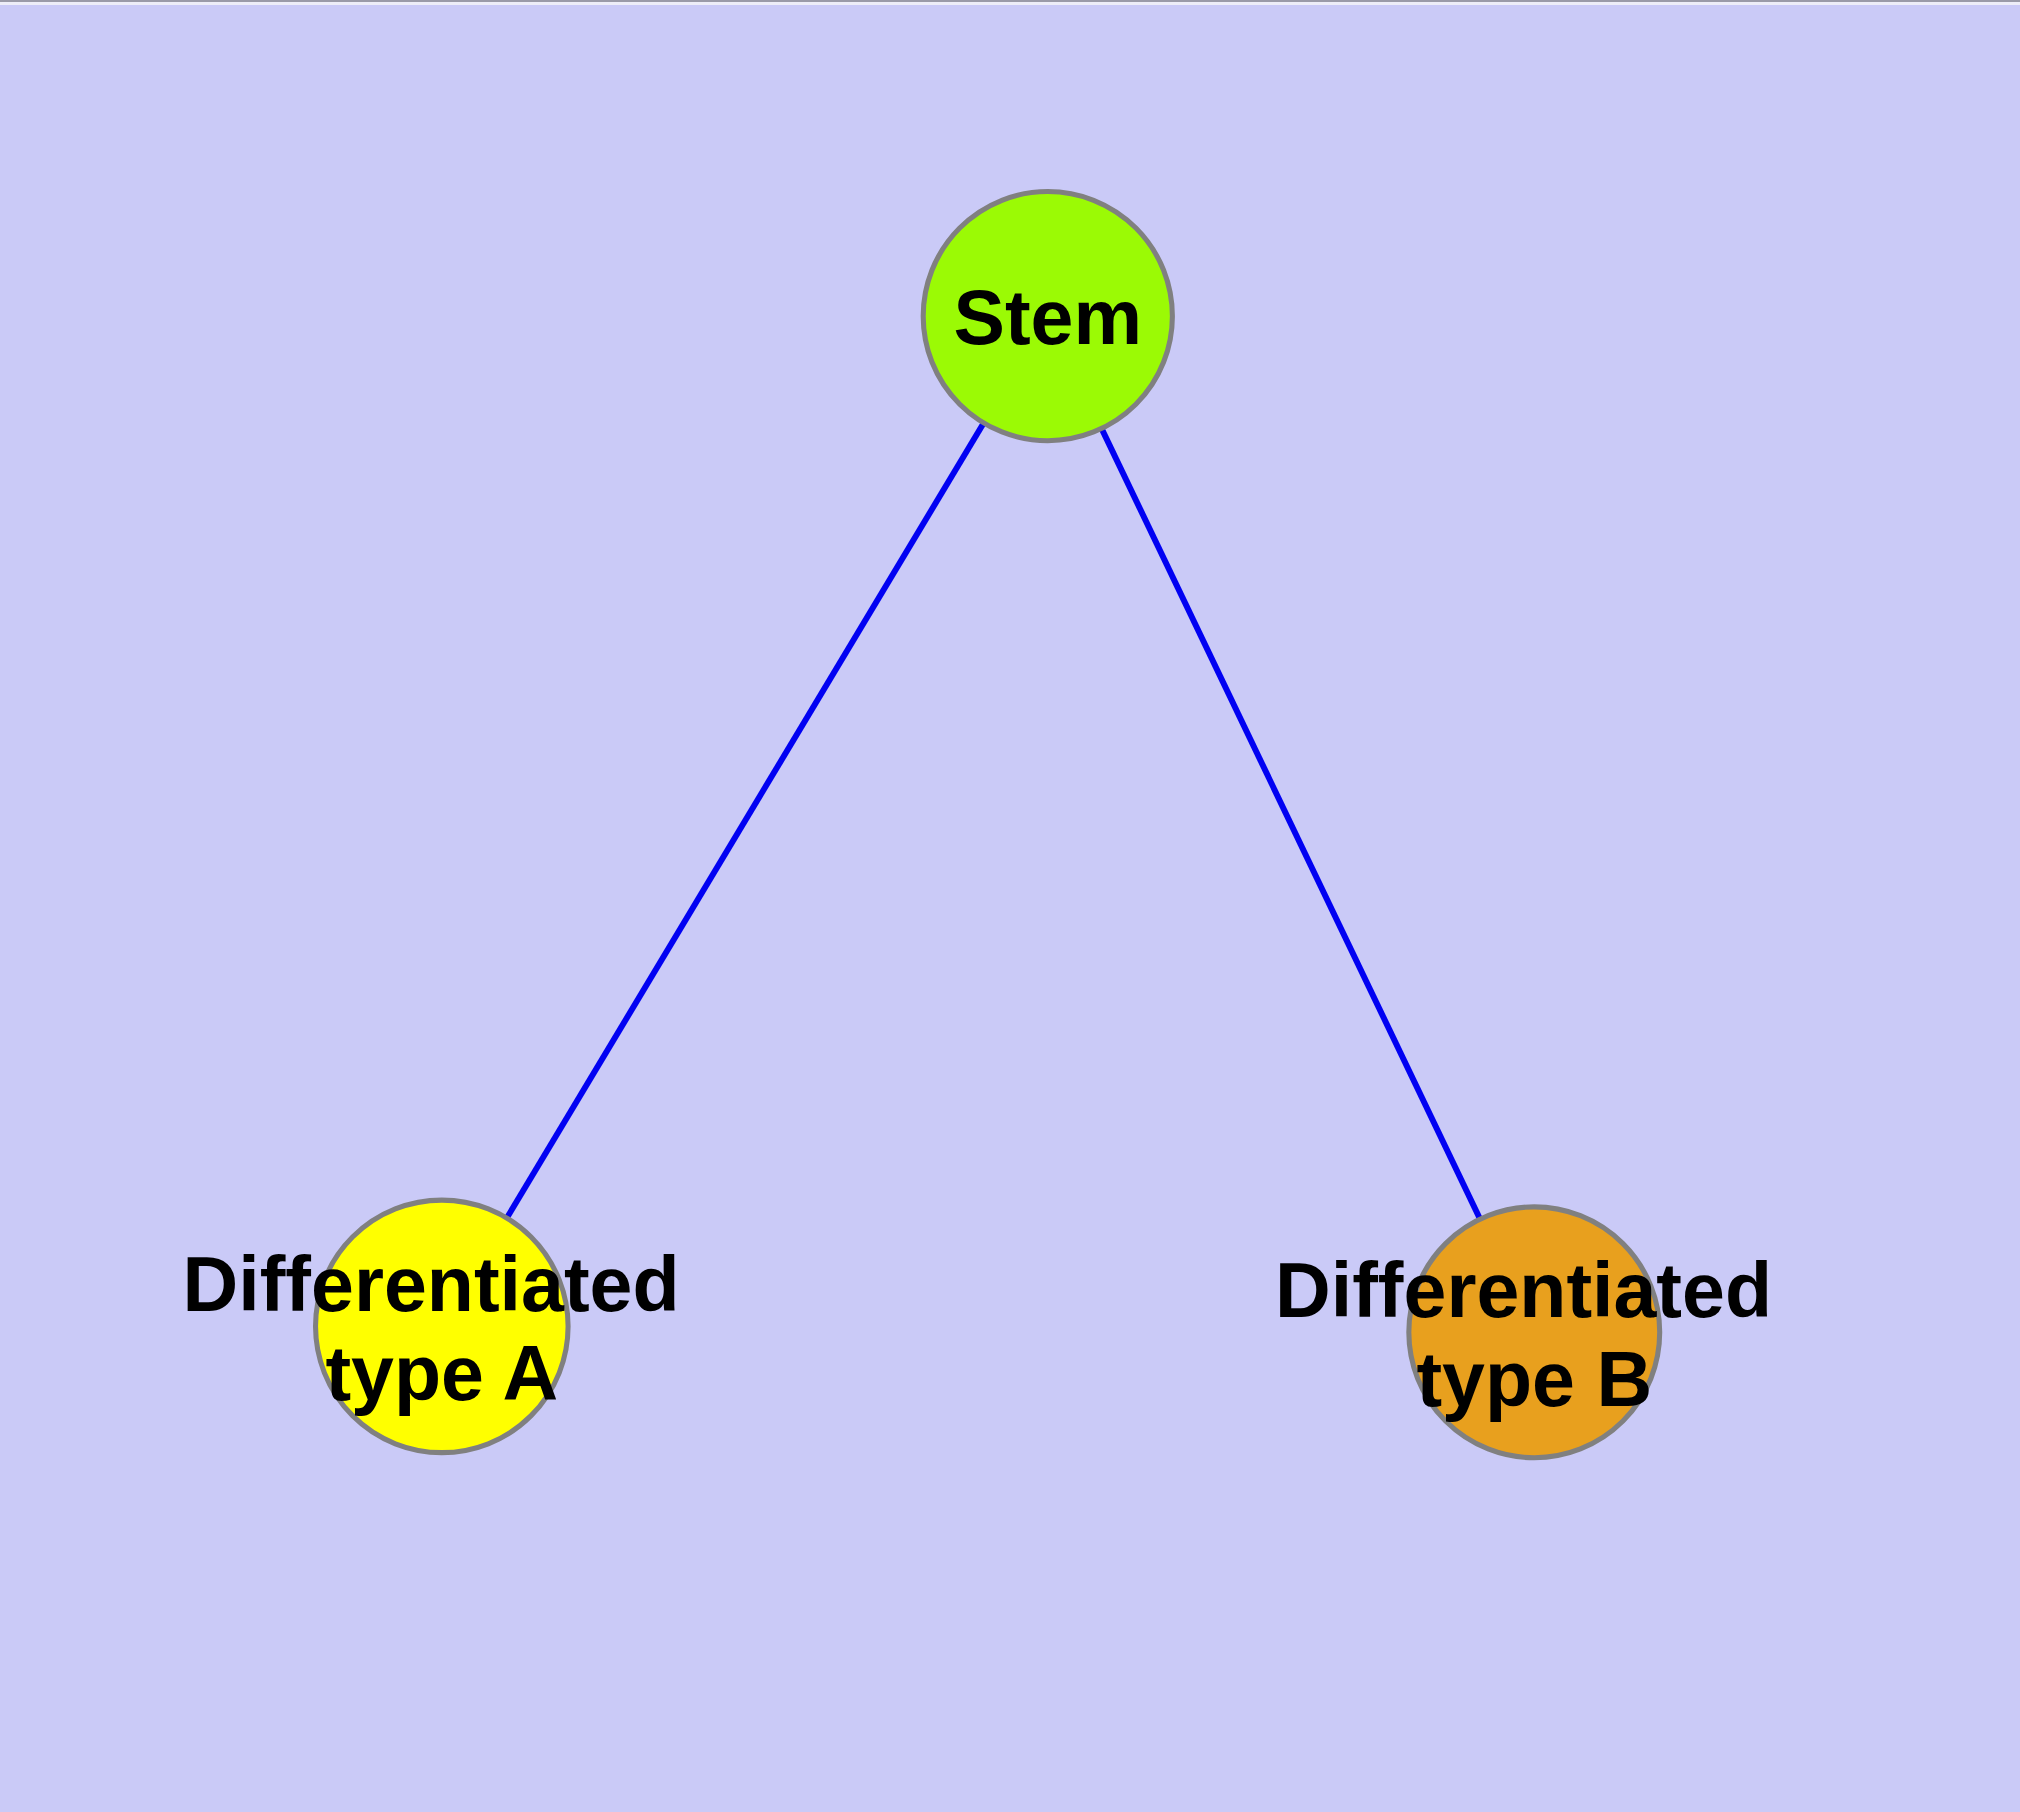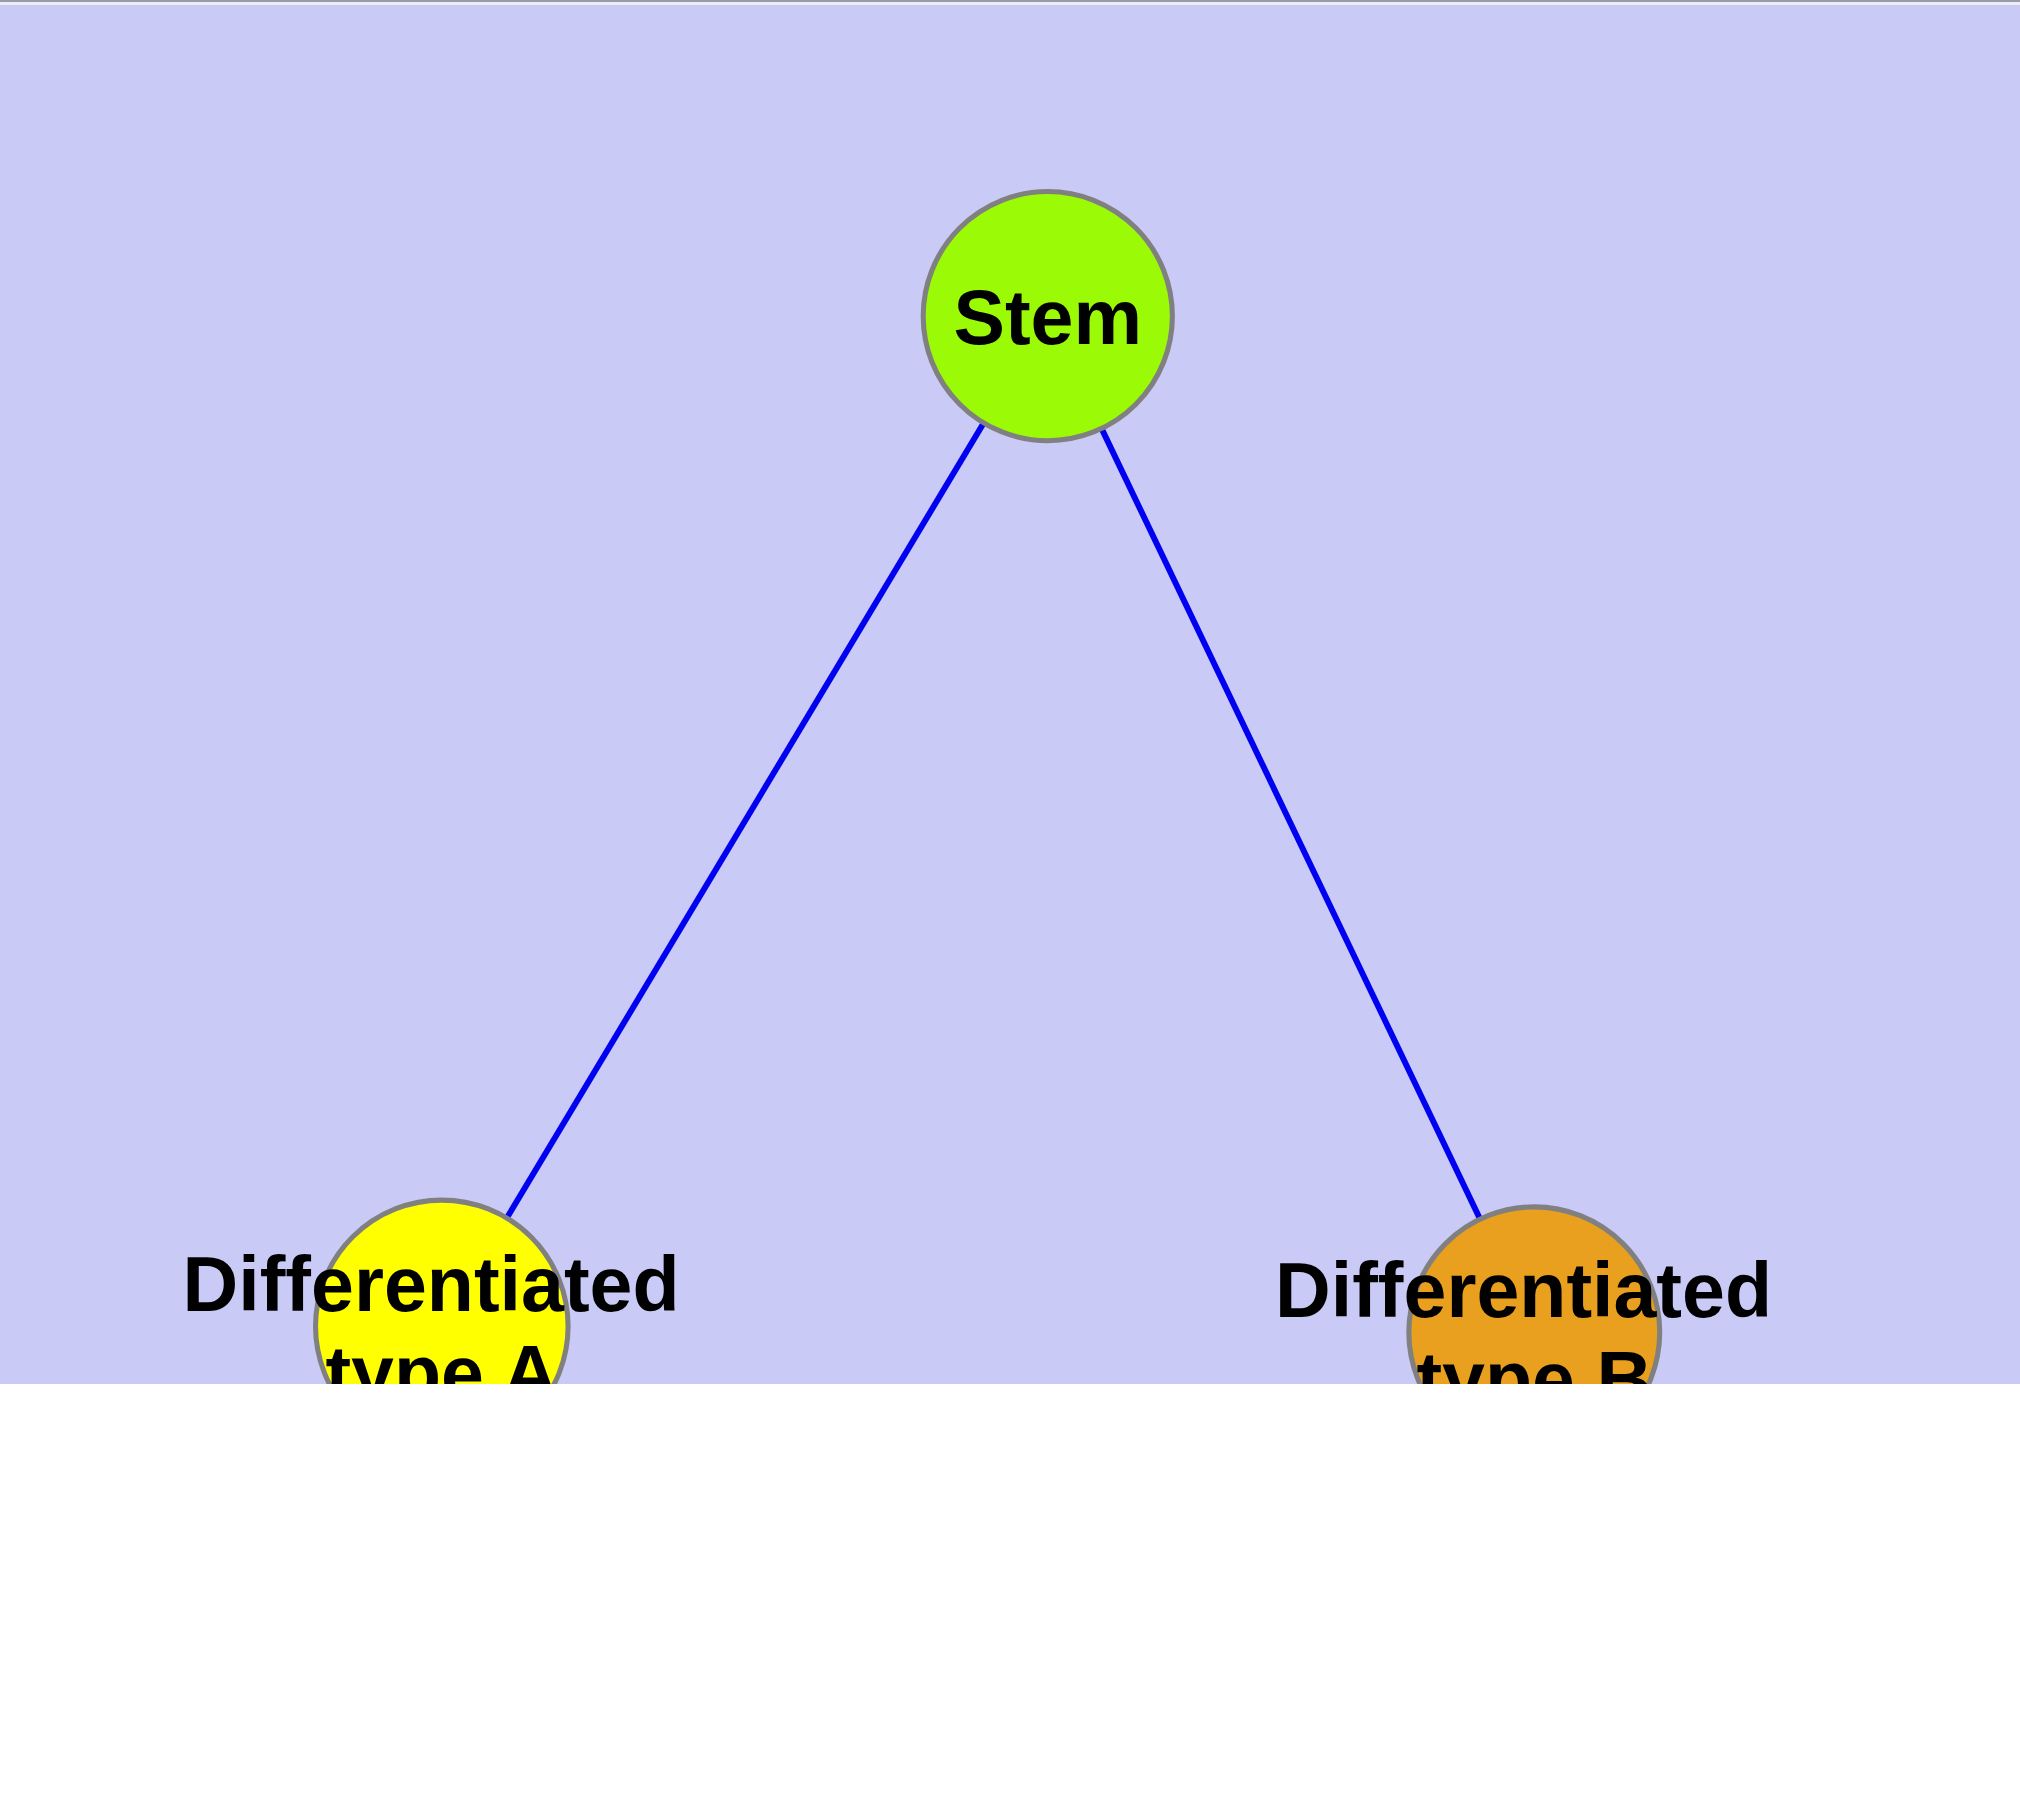--- a/index.html
+++ b/index.html
@@ -2,21 +2,21 @@
 <html style="font-size:13.6px"><head>
 <meta charset="utf-8">
 <style>
   html, body {
     margin: 0;
     padding: 0;
   }
   .stage {
     position: relative;
     width: 2021px;
-    height: 1384px;
+    height: 1812px;
     overflow: hidden;
     font-family: "Liberation Sans", sans-serif;
   }
   .top-edge-dark {
     position: absolute;
     top: 0; left: 0; right: 0;
     height: 1.7px;
   }
   .top-edge-light {
     position: absolute;

